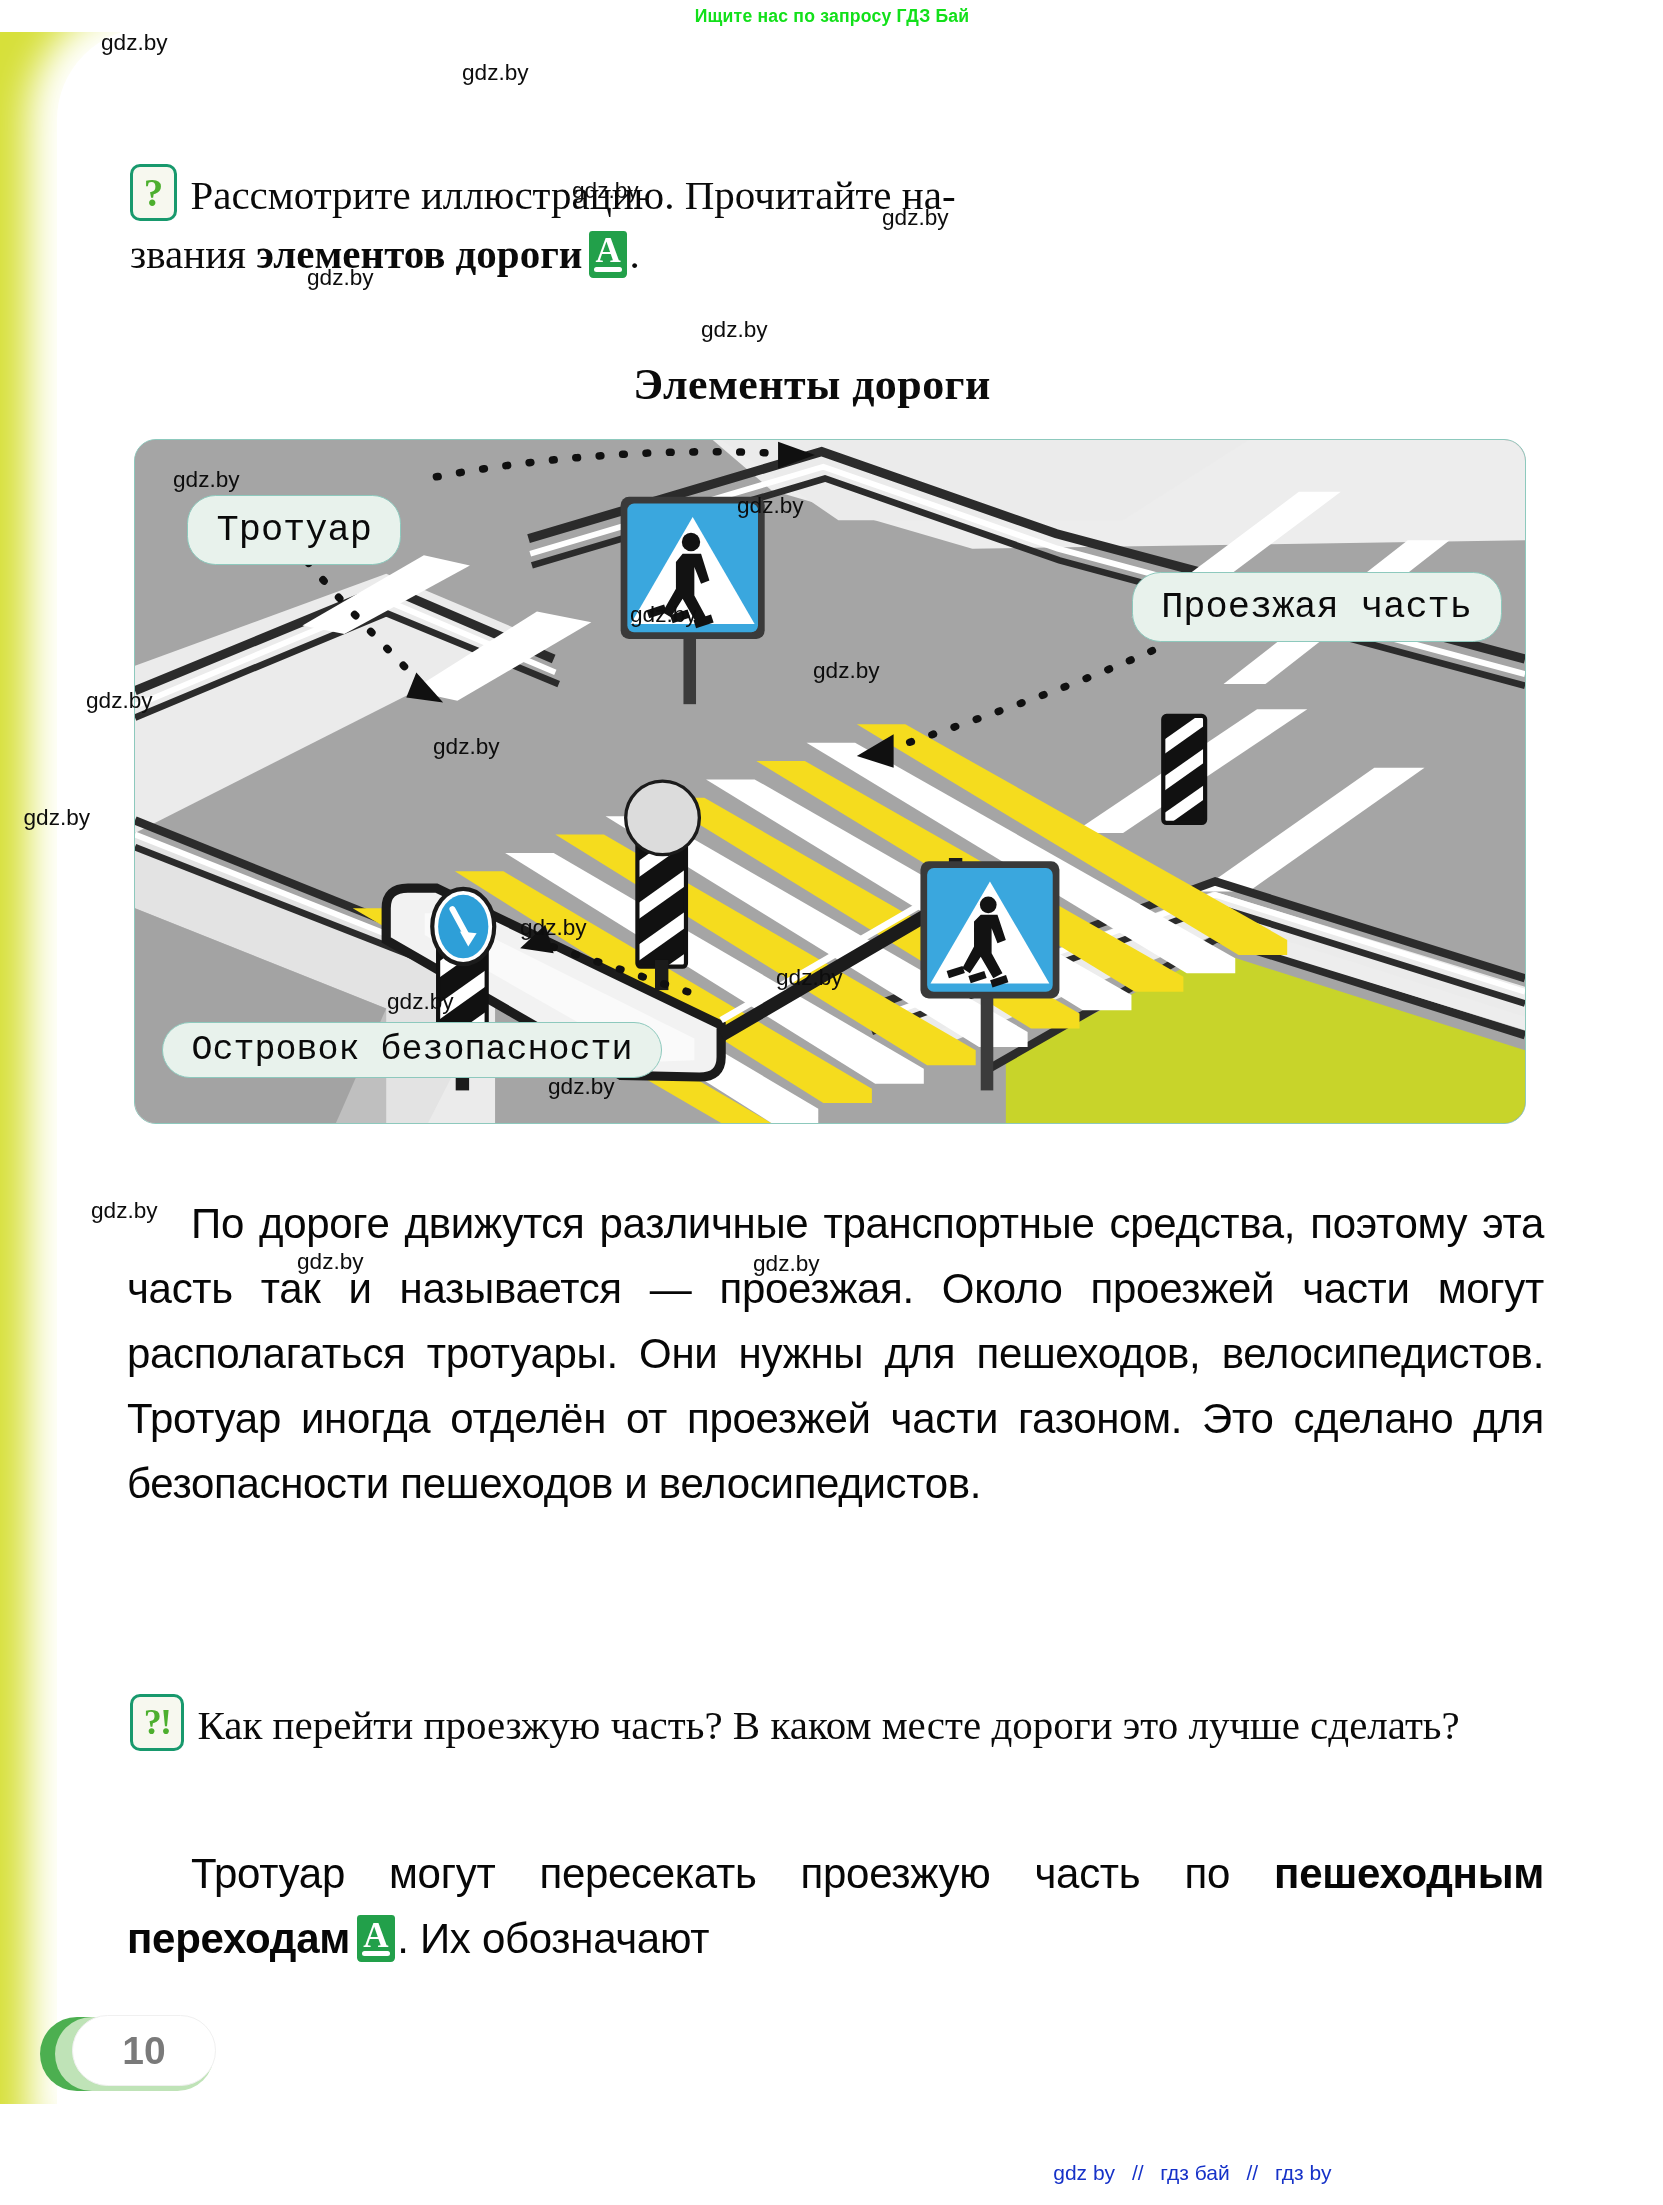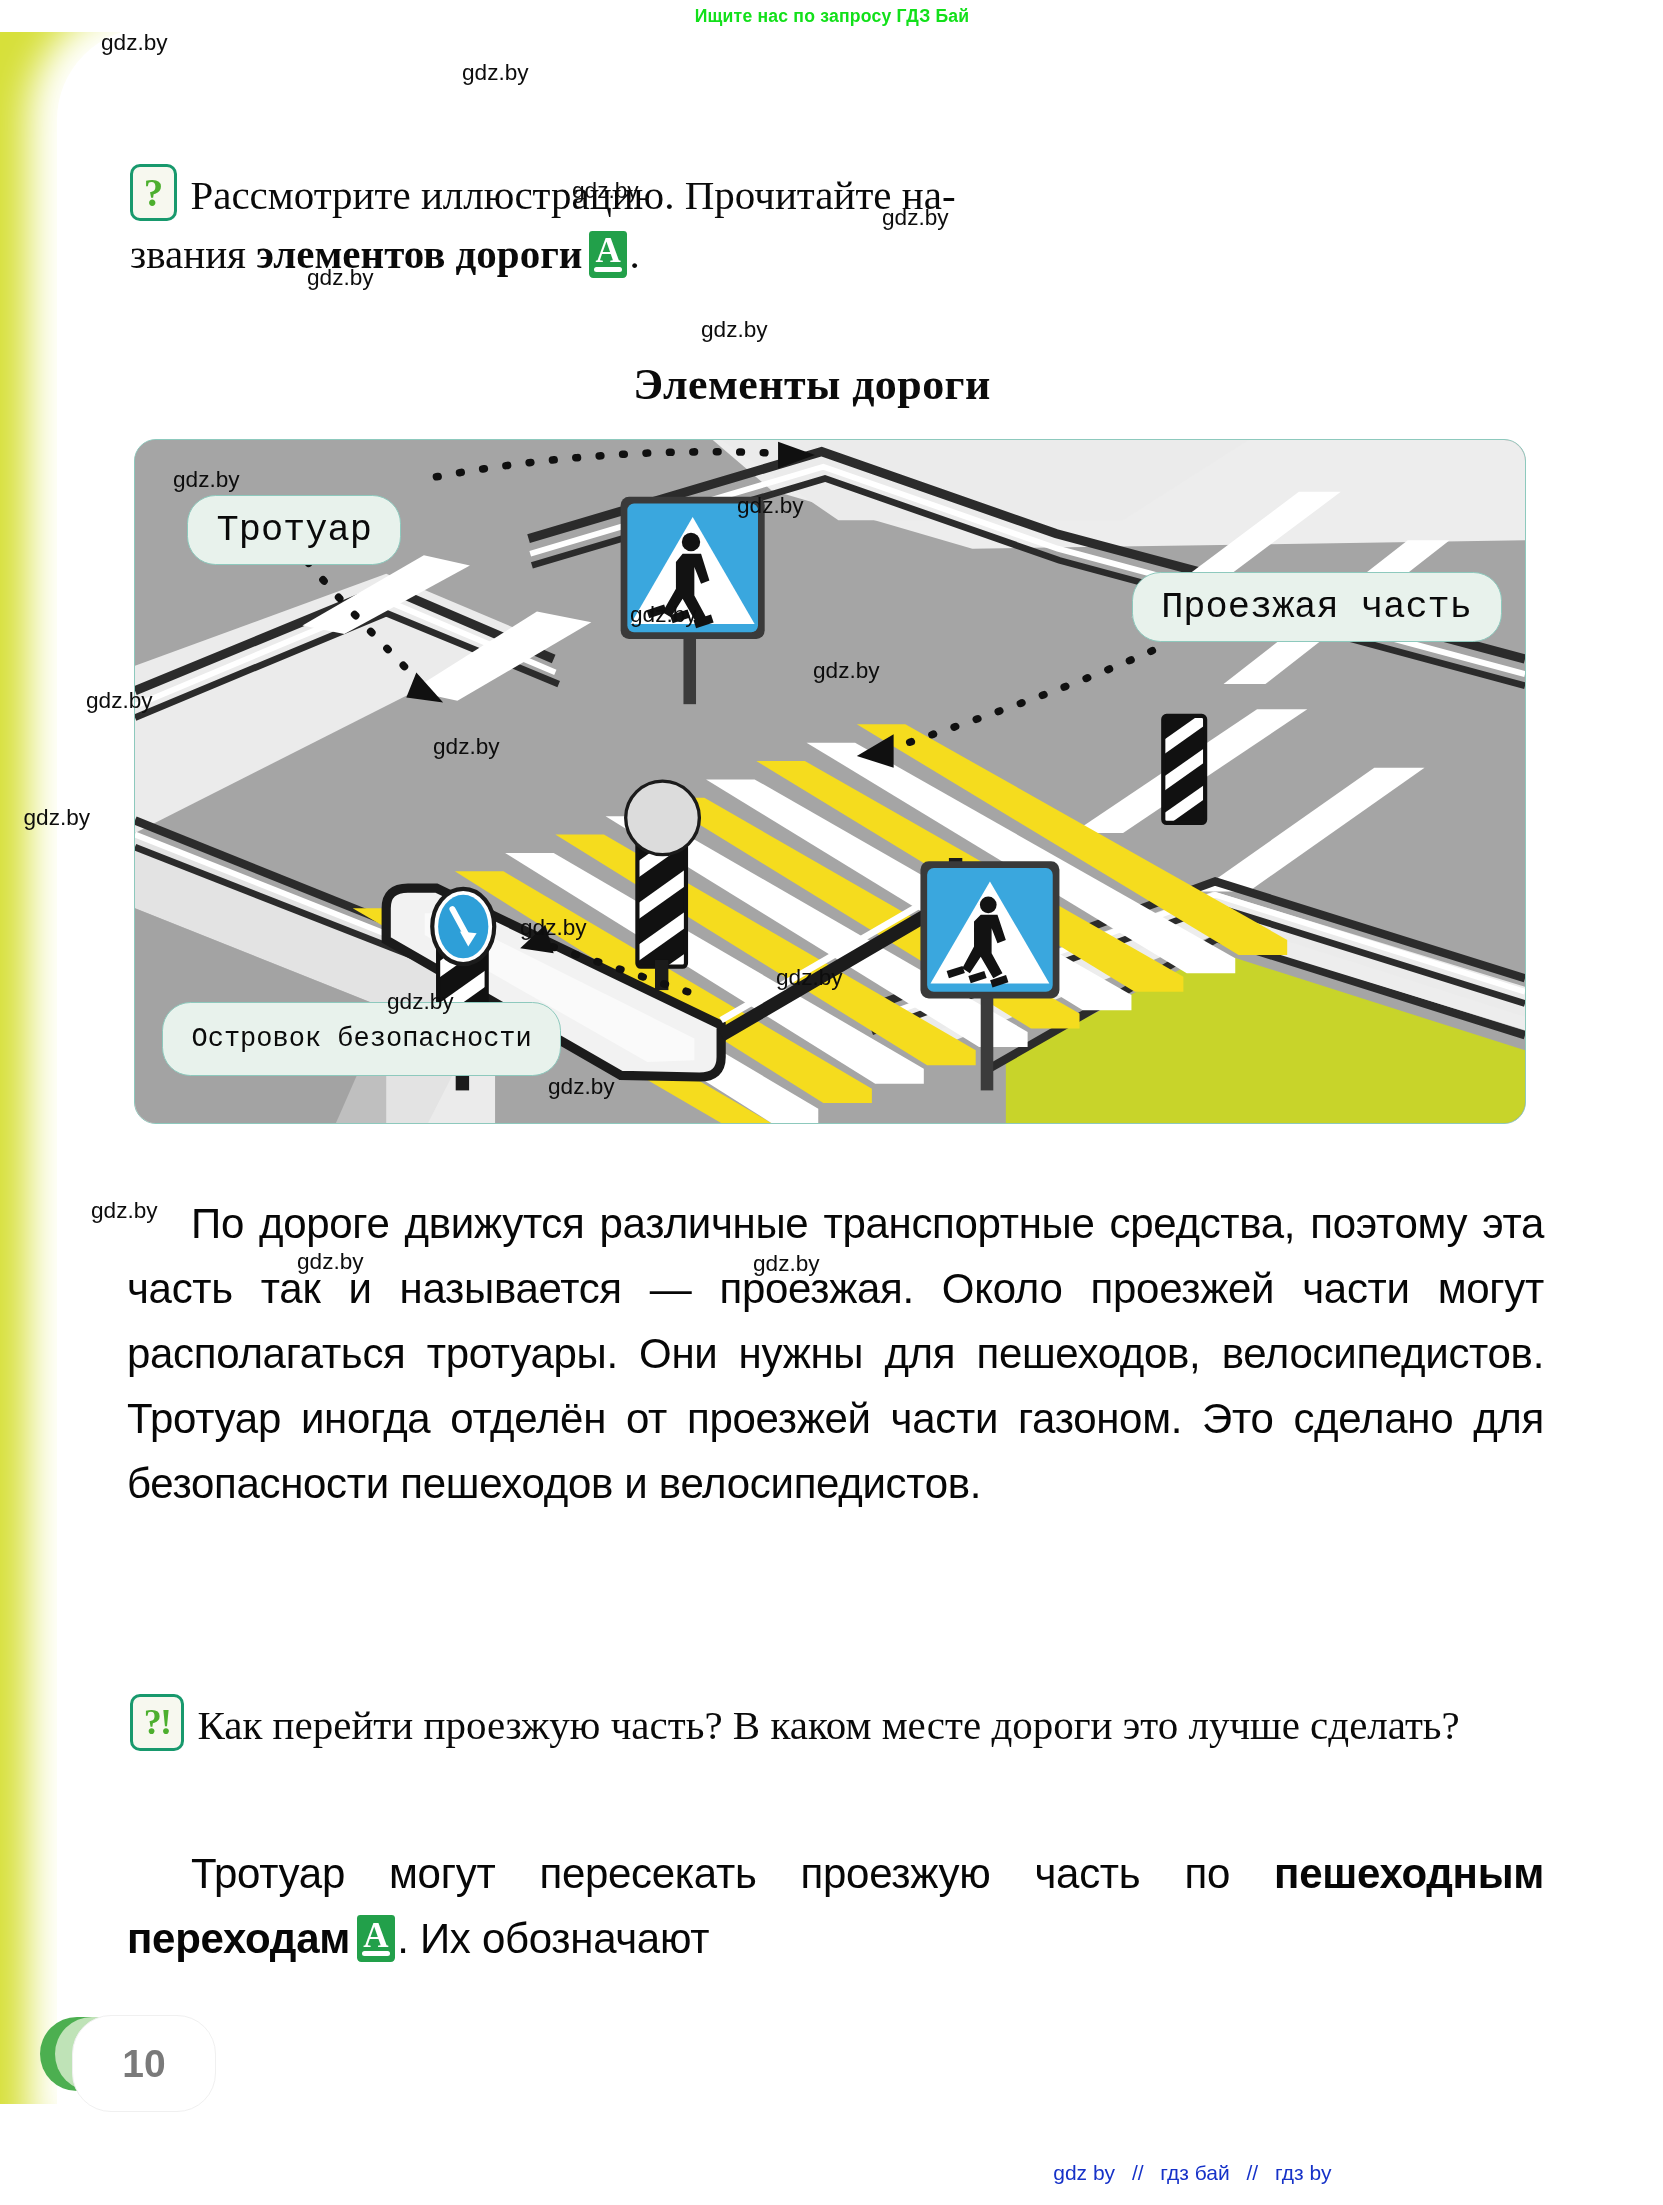--- a/index.html
+++ b/index.html
@@ -201,21 +201,21 @@
     justify-content: center;
     font-family: Liberation Mono, monospace;
     font-size: 37px;
     color: #0a0a0a;
     white-space: nowrap;
     padding: 0 28.5px;
     z-index: 6;
   }
   #chip-sidewalk { left: 52px;  top: 55px;  height: 70px; }
   #chip-roadway  { right: 23.5px; top: 132px; height: 70px; }
-  #chip-island   { left: 27px;  top: 562px; height: 74px; font-size: 27px; }
+  #chip-island   { left: 27px;  top: 582px; height: 56px; font-size: 35px; }
 
   
   .body-text {
     position: absolute;
     left: 127px;
     width: 1417px;
     font-family: "Liberation Sans Narrow", "Liberation Sans", sans-serif;
     font-size: 42px;
     line-height: 65px;
     color: #070707;
@@ -252,21 +252,21 @@
     border-radius: 39px;
   }
   .pg-l2 {
     position:absolute; left:15px; top:1.7px;
     width: 159px; height: 74px;
     background: #bfe3b7;
     border-radius: 39px;
   }
   .pg-l3 {
     position:absolute; left:32px; top:0px;
-    width: 144px; height: 97px;
+    width: 144px; height: 71px;
     background: #ffffff;
     border-radius: 39px;
     border: 0.8px solid #f0f0f0;
     display:flex; align-items:center; justify-content:center;
     font-family: "Liberation Sans", sans-serif;
     font-size: 39px;
     font-weight: 700;
     color: #7a7a7a;
   }
 

